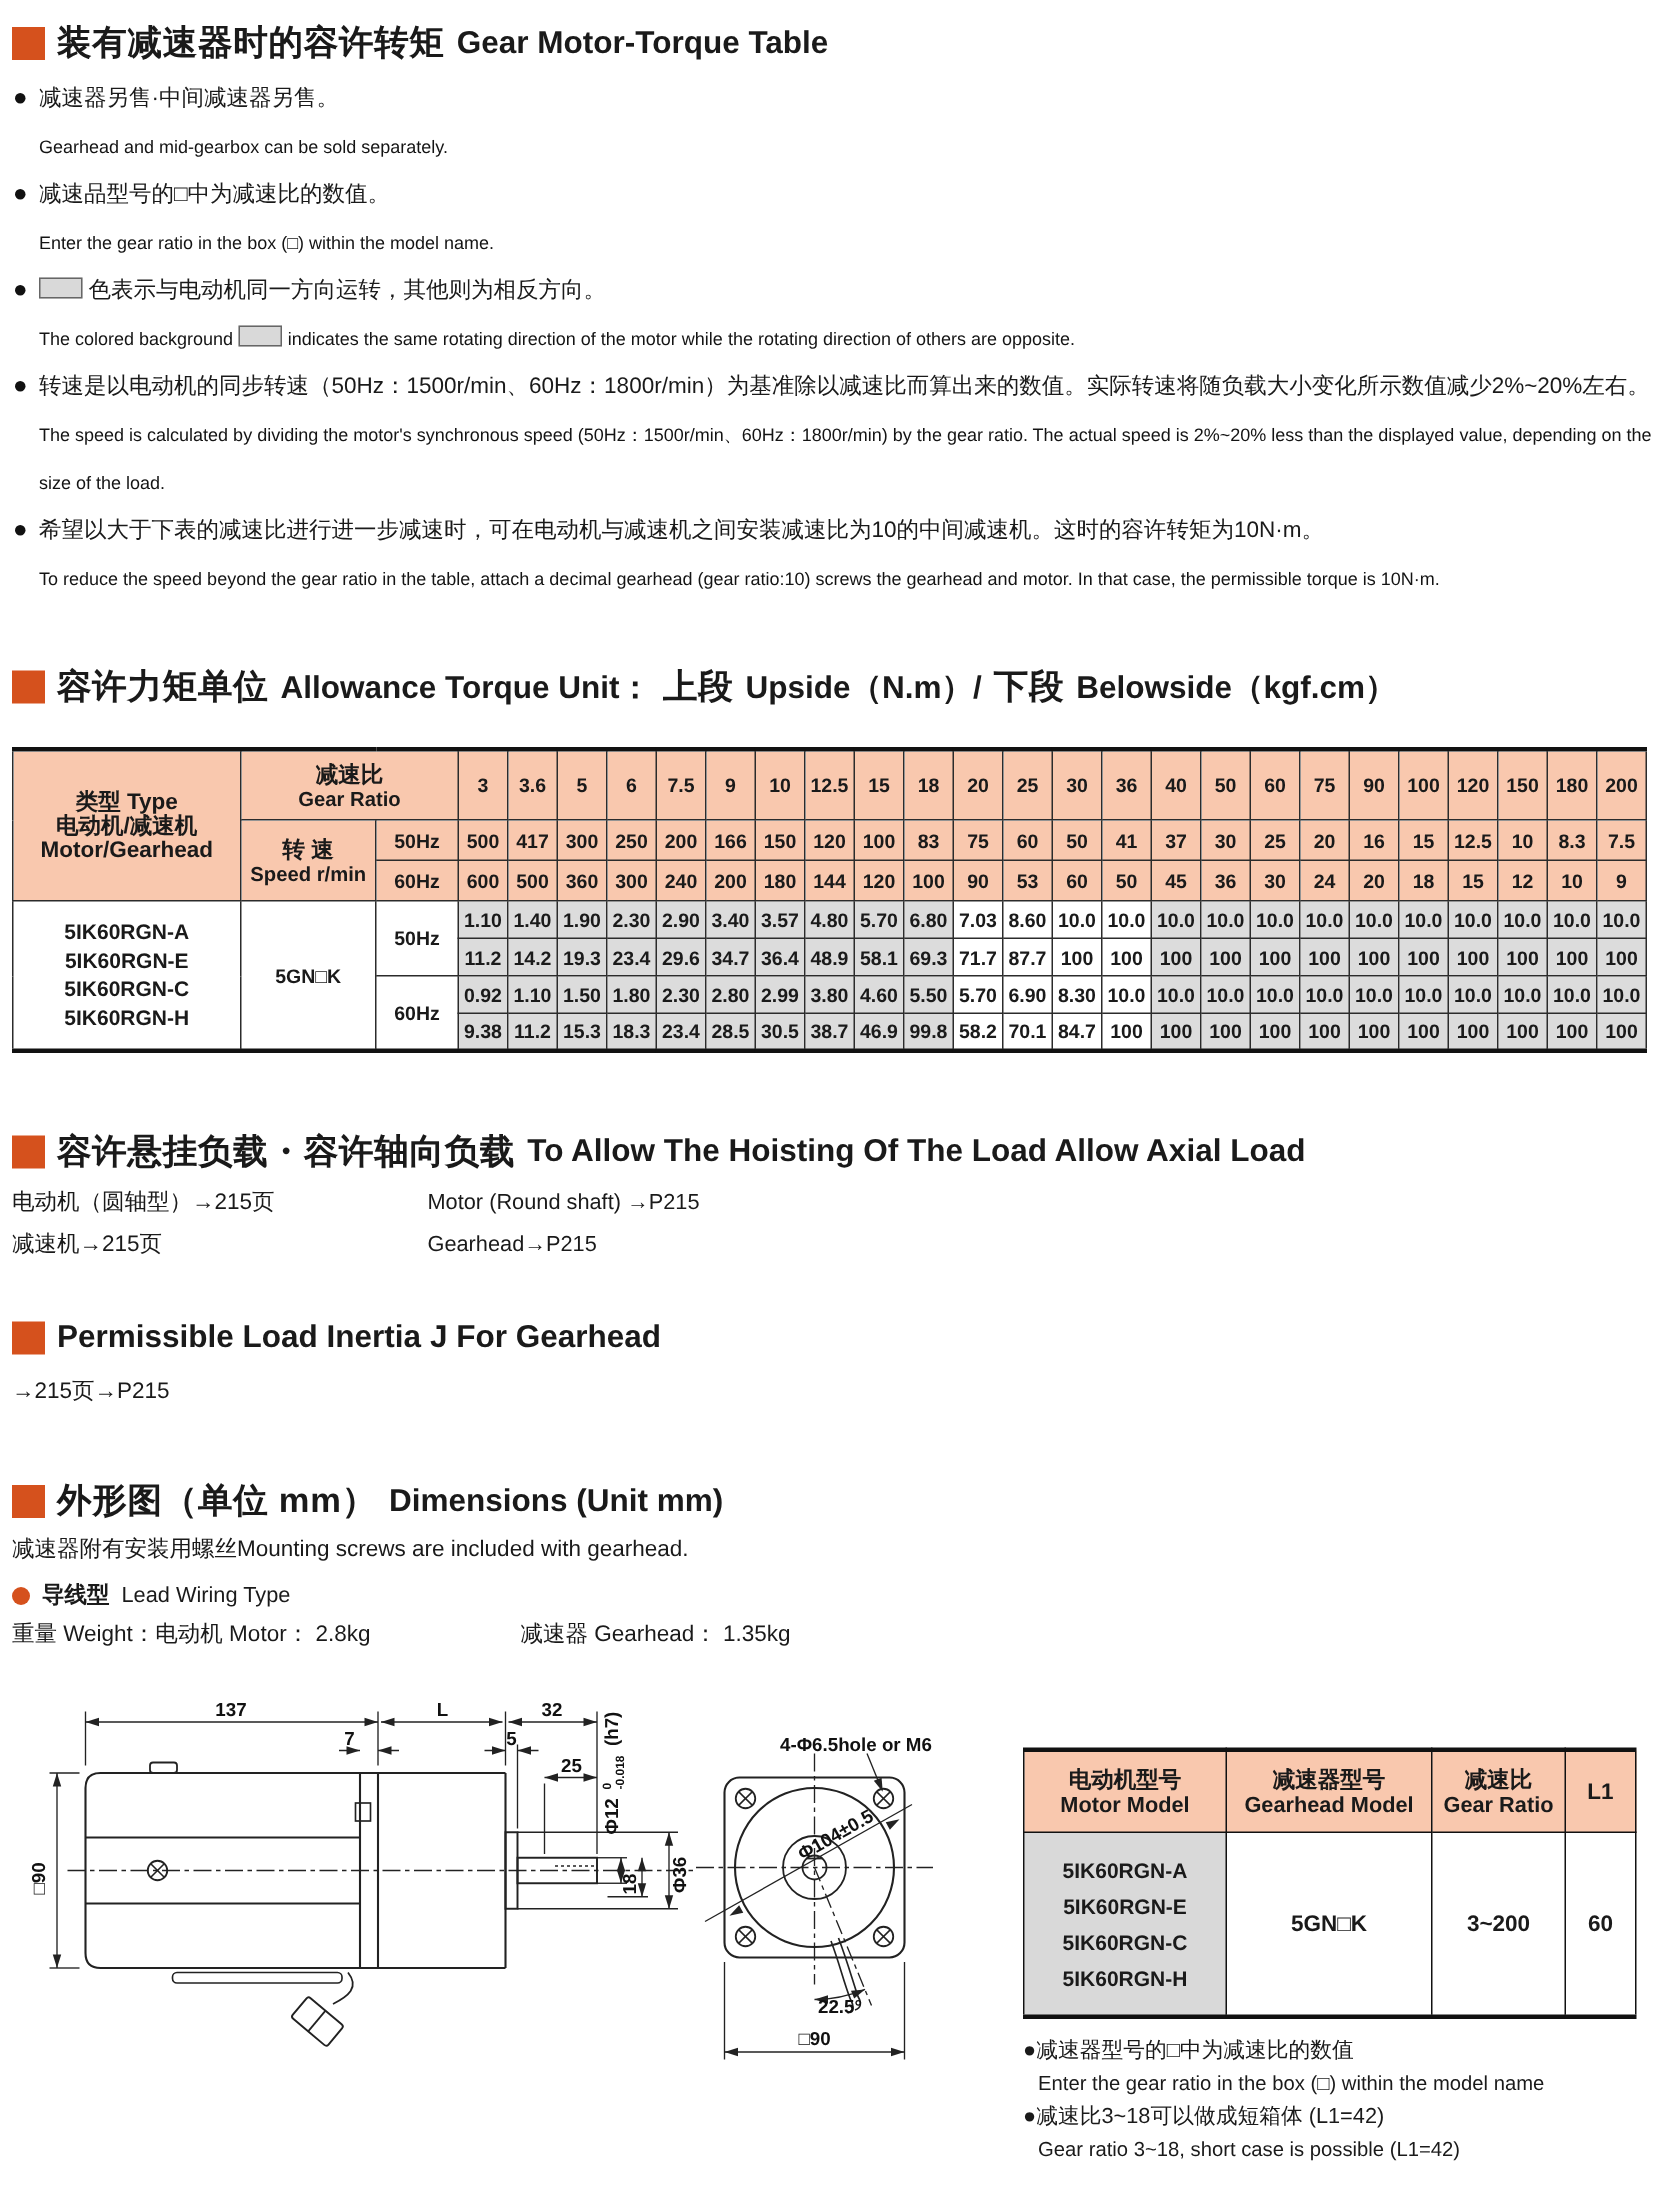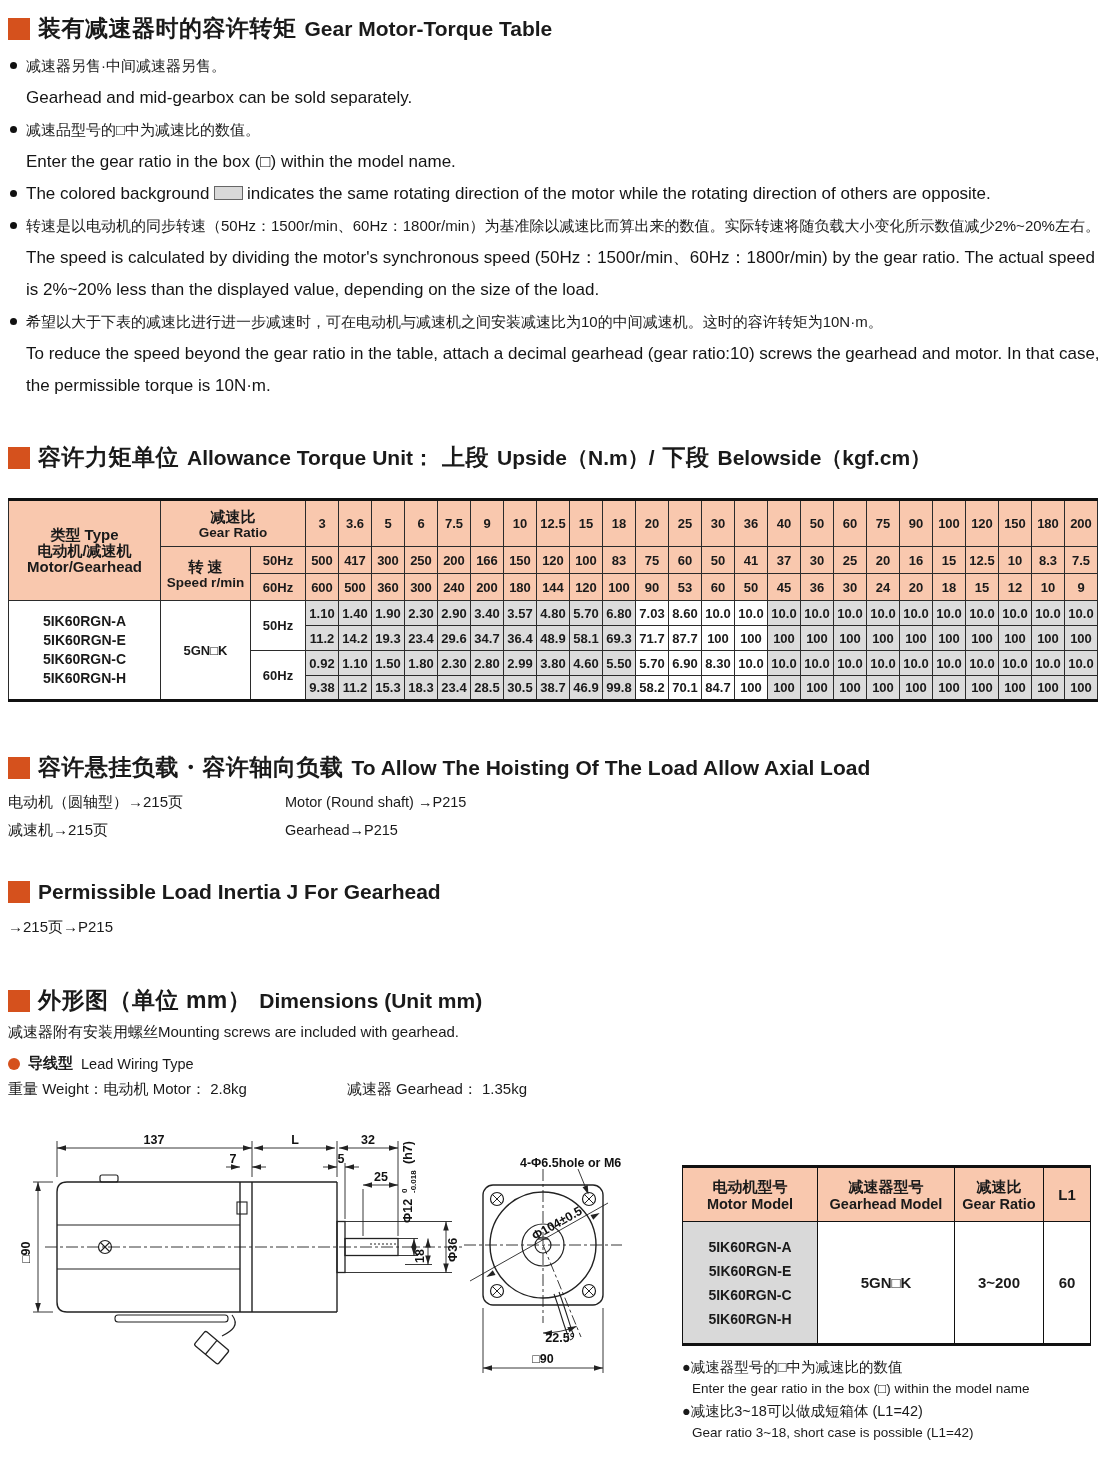--- a/index.html
+++ b/index.html
@@ -10,21 +10,21 @@
   .sec-title{display:flex;align-items:center;gap:8px;font-weight:bold;white-space:nowrap}
   .sec-sq{width:22px;height:22px;background:#d5511d;flex:0 0 auto}
   .sec-cn{font-size:23px;letter-spacing:.5px}
   .sec-en{font-size:21px}
   
   .bullets{left:8px;top:50px;width:1100px}
   .bullet{display:flex}
   .dot{width:7px;height:7px;border-radius:50%;background:#111;margin:12px 9px 0 2px;flex:0 0 auto}
   .bl{flex:1}
   .bcn{font-size:15px;line-height:32px;font-weight:500}
-  .ben{font-size:17px;line-height:32px;color:#141414}
+  .ben{font-size:12px;line-height:32px;color:#141414}
   .swatch{display:inline-block;width:27px;height:12px;background:#d9d9d9;border:1px solid #666;
           vertical-align:-1px;margin:0 4px 0 0}
   
   #torque-table{border-collapse:collapse;table-layout:fixed;width:1089px;
                 border-top:3px solid #111;border-bottom:3px solid #111}
   #torque-table td{border:1px solid #2b2b2b;text-align:center;vertical-align:middle;
                    padding:0;font-weight:700;font-size:13px;overflow:hidden}
   #torque-table tr.ra{height:47px}
   #torque-table tr.rb,#torque-table tr.rc{height:27px}
   #torque-table tr.rd{height:25px}
@@ -91,20 +91,21 @@
   <div class="bullet">
     <span class="dot"></span>
     <div class="bl">
         <div class="bcn">减速品型号的□中为减速比的数值。</div>
     <div class="ben">Enter the gear ratio in the box (□) within the model name.</div>
       </div>
   </div>
   <div class="bullet">
     <span class="dot"></span>
     <div class="bl">
+      <div class="bcn"><span class="swatch"></span><span>色表示与电动机同一方向运转，其他则为相反方向。</span></div>
       <div class="ben"><span>The colored background</span> <span class="swatch"></span><span>indicates the same rotating direction of the motor while the rotating direction of others are opposite.</span></div>
     </div>
   </div>
   <div class="bullet">
     <span class="dot"></span>
     <div class="bl">
         <div class="bcn">转速是以电动机的同步转速（50Hz：1500r/min、60Hz：1800r/min）为基准除以减速比而算出来的数值。实际转速将随负载大小变化所示数值减少2%~20%左右。</div>
     <div class="ben">The speed is calculated by dividing the motor's synchronous speed (50Hz：1500r/min、60Hz：1800r/min) by the gear ratio. The actual speed is 2%~20% less than the displayed value, depending on the size of the load.</div>
       </div>
   </div>

